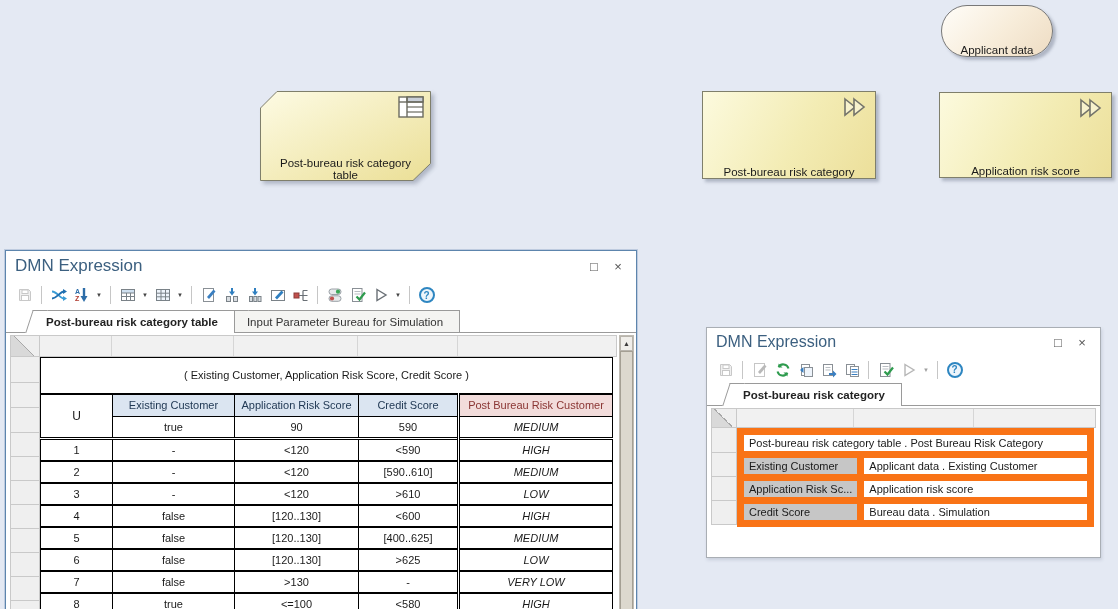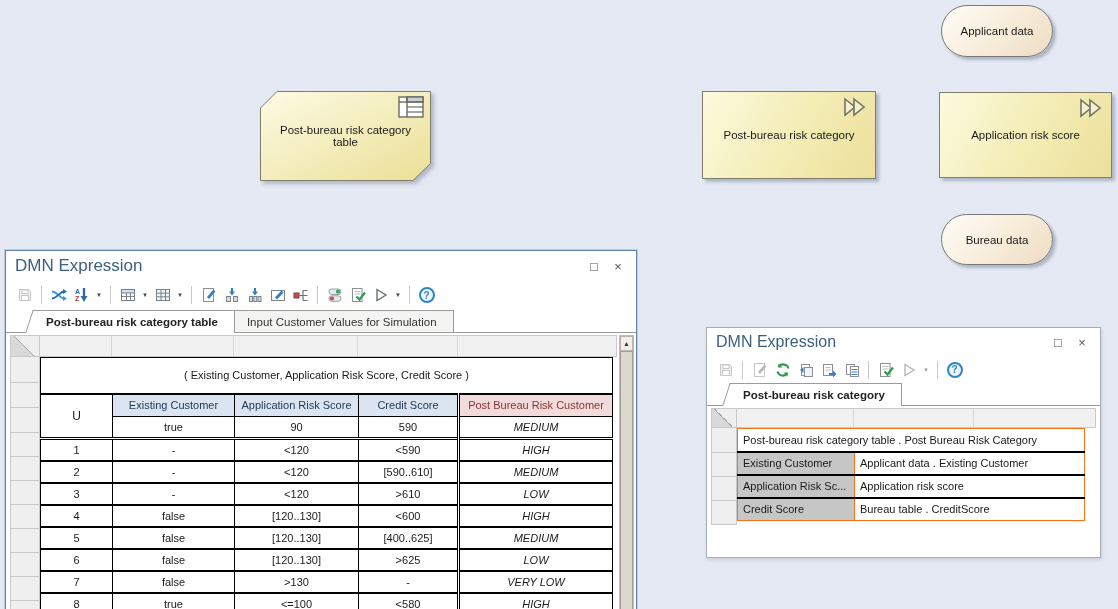--- a/index.html
+++ b/index.html
@@ -2,21 +2,21 @@
 <html><head>
 <meta charset="utf-8">
 <style>
   * { box-sizing: border-box; margin: 0; padding: 0; }
   html,body { width:1118px; height:609px; overflow:hidden; }
   body { background:#e4e9f3; font-family:"Liberation Sans", sans-serif; color:#1a1a1a; position:relative; }
 
   
   .stage { position:absolute; inset:0; }
   .connectors { position:absolute; inset:0; z-index:1; pointer-events:none; }
-  .shape { position:absolute; z-index:2; display:flex; align-items:center; justify-content:center; font-size:11.5px; color:#1a1a1a; }
+  .shape { position:absolute; z-index:2; display:flex; align-items:flex-end; justify-content:center; font-size:11.5px; color:#1a1a1a; }
   .shape .lbl { position:relative; z-index:2; text-align:center; padding:0 8px; }
   .decision-box { background:linear-gradient(120deg,#fcfade 0%,#f3ecb4 55%,#ecdf9a 100%); border:1px solid #7f7f6b; box-shadow:3px 3px 3px rgba(110,120,140,.45); }
   .stadium { background:linear-gradient(135deg,#fffdf9 0%,#f7ecd9 55%,#eedcc3 100%); border:1.4px solid #787878; border-radius:26px; box-shadow:3px 3px 3px rgba(110,120,140,.45); }
   .bkm-svg { position:absolute; inset:0; filter:drop-shadow(3px 3px 2px rgba(110,120,140,.45)); }
   .shape-icon { position:absolute; top:5px; right:7px; z-index:3; }
 
   
   .window { position:absolute; background:#ffffff; z-index:3;margin-top:32px; }
   .win-left  { left:5px;  top:218px; width:632px; height:384px; border:1px solid #5d85ad; box-shadow:0 0 0 1px rgba(120,150,185,.35); }
   .win-right { left:706px; top:295px; width:395px; height:231px; border:1px solid #a9aeb4; box-shadow:0 0 0 1px rgba(255,255,255,.8) inset, 1px 2px 3px rgba(120,130,150,.25); }
@@ -63,21 +63,21 @@
   .dt .hdr td { border-top:2px solid #000; height:23px; }
   .dt .hdr .in { background:#dbe5f1; color:#223a55; }
   .dt .oh { background:#f2dcdb; color:#8a3533; }
   .dt .outcell { border-left:3px double #000; font-style:italic; }
   .dt .hit { font-size:12px; }
   .dt .rule td { border-top:2px solid #000; }
   .dt .rule.first td { border-top:3px double #000; }
 
   
   .bt { position:absolute; left:26px; top:20px; border-collapse:collapse; table-layout:fixed; font-size:11px; background:#fff; }
-  .bt td { border:1px solid #f97316; height:23px; padding:0 5px; text-align:left; white-space:nowrap; overflow:hidden; }
+  .bt td { border:7px solid #f97316; height:23px; padding:0 5px; text-align:left; white-space:nowrap; overflow:hidden; }
   .bt tr + tr td { border-top:2px solid #000; }
   .bt .bname { background:#c6c6c6; }
 
   
   .vscroll { position:absolute; right:0; top:0; bottom:5px; width:15px; display:flex; flex-direction:column; border:1px solid #c0bcb4; background:#e9e5dd; }
   .sbtn { height:15px; background:#f0eeea; border:1px solid #b8b4ac; display:flex; align-items:center; justify-content:center; font-size:7px; color:#3a3a3a; flex:none; }
   .strack { flex:1; position:relative; }
   .sthumb { position:absolute; left:0; right:0; top:0; bottom:0; background:#dcd8ce; border:1px solid #a49f93; }
 </style>
 </head>
@@ -134,23 +134,20 @@
   </div>
 
   <div class="shape decision-box" style="left:939px; top:92px; width:173px; height:86px;">
     <svg class="shape-icon" width="26" height="20" viewBox="0 0 26 20">
       <polygon points="3,2 13,10 3,18" fill="#f7f2cd" stroke="#73736a" stroke-width="1.6"></polygon>
       <polygon points="12,2 22,10 12,18" fill="#f7f2cd" stroke="#73736a" stroke-width="1.6"></polygon>
     </svg>
     <span class="lbl">Application risk score</span>
   </div>
 
-  <div class="shape stadium" style="left:941px; top:214px; width:112px; height:51px;">
-    <span class="lbl">Bureau data</span>
-  </div>
 
   <div class="window win-left">
     <div class="titlebar">
       <span class="wtitle">DMN Expression</span>
       <span class="wbtn">□</span>
       <span class="wbtn">×</span>
     </div>
 
     <div class="toolbar">
       <span class="tbtn dis">
@@ -261,21 +258,21 @@
       </span>
       <span class="caret">▼</span>
       <span class="tsep"></span>
       <span class="tbtn">
           <span class="helpicon">?</span>
         </span>
     </div>
 
     <div class="tabbar">
       <div class="tab active"><span class="t">Post-bureau risk category table</span></div>
-      <div class="tab"><span class="t">Input Customer Values for Simulation</span></div>
+      <div class="tab"><span class="t">Input Parameter Bureau for Simulation</span></div>
     </div>
 
     <div class="client">
       <div class="gridwrap">
         <div class="rowhdr">
           <div class="rh corner" style="height:22px"></div>
           <div class="rh" style="height:26px"></div>
           <div class="rh" style="height:25px"></div>
           <div class="rh" style="height:25px"></div>
           <div class="rh" style="height:24px"></div>
@@ -496,21 +493,21 @@
           <tr>
             <td class="bname">Existing Customer</td>
             <td>Applicant data . Existing Customer</td>
           </tr>
           <tr>
             <td class="bname">Application Risk Sc...</td>
             <td>Application risk score</td>
           </tr>
           <tr>
             <td class="bname">Credit Score</td>
-            <td>Bureau table . CreditScore</td>
+            <td>Bureau data . Simulation</td>
           </tr>
         </tbody>
           </table>
       </div>
     </div>
   </div>
 
 </div>
 
 </body></html>

